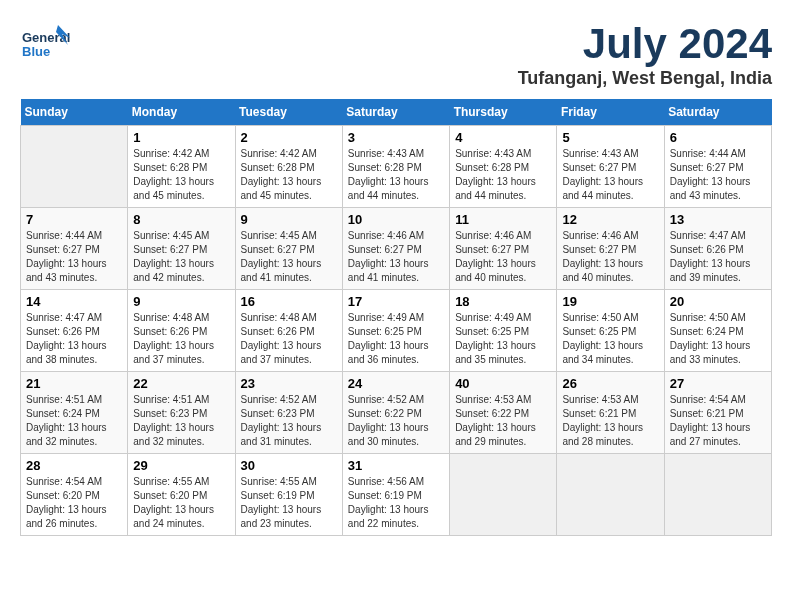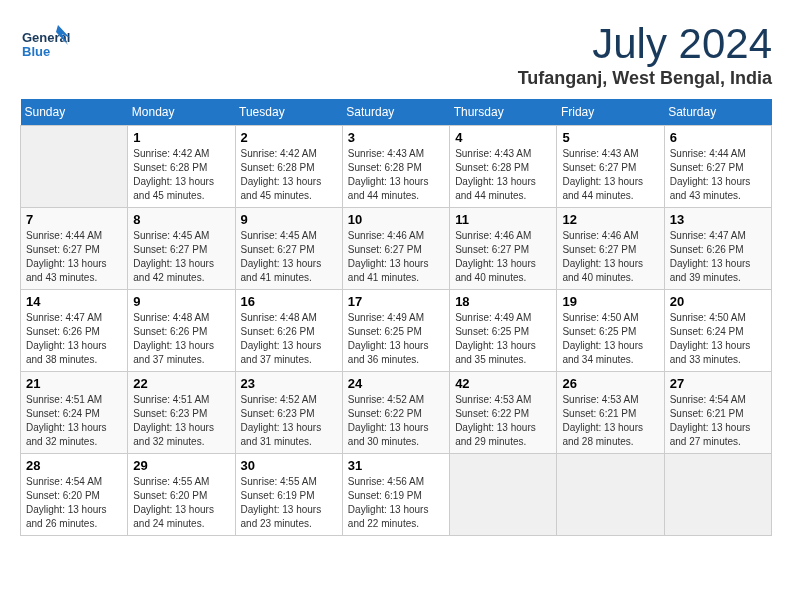--- a/index.html
+++ b/index.html
@@ -19,40 +19,40 @@
     .logo {
       display: flex;
       align-items: center;
       gap: 4px;
     }
     .title-section {
       text-align: right;
     }
     .month-title {
       font-size: 42px;
-      font-weight: normal;
+      font-weight: bold;
       color: #1a3a5c;
     }
     .location-title {
       font-size: 18px;
       color: #333;
       font-weight: bold;
     }
     table {
       width: 100%;
       border-collapse: collapse;
       font-size: 11px;
     }
     thead tr th {
       background-color: #2176c7;
       color: #fff;
       padding: 6px 4px;
       text-align: left;
       font-size: 12px;
-      font-weight: normal;
+      font-weight: bold;
     }
     tbody tr td {
       border: 1px solid #ccc;
       padding: 4px 5px;
       vertical-align: top;
       background: #fff;
       min-height: 70px;
       width: 14.28%;
     }
     tbody tr:nth-child(even) td {
@@ -203,21 +203,21 @@
         </td>
         <td>
           <div class="day-number">23</div>
           <div class="day-info">Sunrise: 4:52 AM<br>Sunset: 6:23 PM<br>Daylight: 13 hours and 31 minutes.</div>
         </td>
         <td>
           <div class="day-number">24</div>
           <div class="day-info">Sunrise: 4:52 AM<br>Sunset: 6:22 PM<br>Daylight: 13 hours and 30 minutes.</div>
         </td>
         <td>
-          <div class="day-number">42</div>
+          <div class="day-number">40</div>
           <div class="day-info">Sunrise: 4:53 AM<br>Sunset: 6:22 PM<br>Daylight: 13 hours and 29 minutes.</div>
         </td>
         <td>
           <div class="day-number">26</div>
           <div class="day-info">Sunrise: 4:53 AM<br>Sunset: 6:21 PM<br>Daylight: 13 hours and 28 minutes.</div>
         </td>
         <td>
           <div class="day-number">27</div>
           <div class="day-info">Sunrise: 4:54 AM<br>Sunset: 6:21 PM<br>Daylight: 13 hours and 27 minutes.</div>
         </td>

